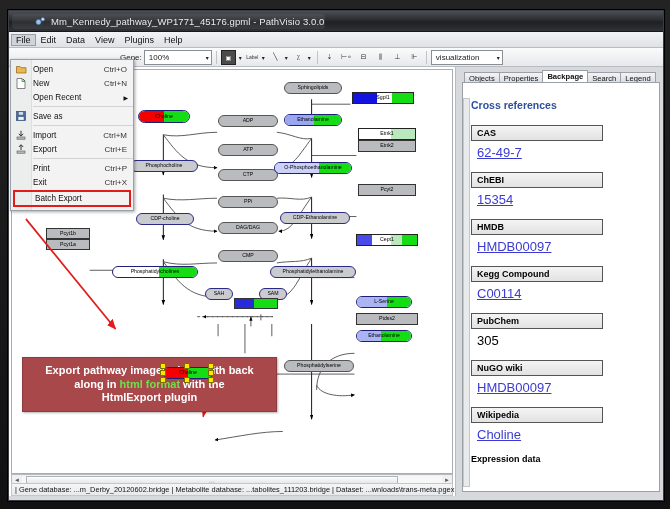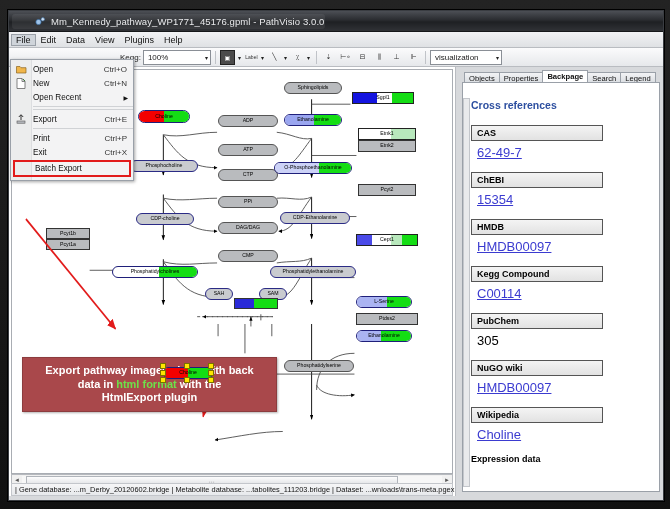--- a/index.html
+++ b/index.html
@@ -156,21 +156,21 @@
       <div class="mi active">File</div>
       <div class="mi">Edit</div>
       <div class="mi">Data</div>
       <div class="mi">View</div>
       <div class="mi">Plugins</div>
       <div class="mi">Help</div>
     </div>
 
     <div id="toolbar">
       <div style="width:104px"></div>
-      <span class="zoom-label">Kegg:</span>
+      <span class="zoom-label">Gene:</span>
       <div class="combo" style="width:68px">
         <span>100%</span>
         <span class="arrow">▾</span>
       </div>
       <div class="tb-sep"></div>
       <div class="tb-btn" style="background:#4b4b4b;color:#fff;width:11px;font-size:6px;border:1px solid #222;">▣</div>
       <span class="tb-drop">▾</span>
       <div class="tb-btn" style="font-size:5px;">Label</div>
       <span class="tb-drop">▾</span>
       <div class="tb-btn">╲</div>
@@ -386,21 +386,21 @@
                 <marker id="rar" markerWidth="6" markerHeight="6" refX="5" refY="2.4" orient="auto">
                   <path d="M0,0 L5.4,2.4 L0,4.8 z" fill="#e21b1b"></path>
                 </marker>
               </defs>
               <path d="M14,122 L104,212" stroke="#e21b1b" stroke-width="1.6" fill="none" marker-end="url(#rar)"></path>
             </svg>
 
             <div id="annot">
               <div>
                 <span>Export pathway images along with back</span><br>
-                <span>data in </span><span class="hl">html format</span><span> with the</span><br>
+                <span>along in </span><span class="hl">html format</span><span> with the</span><br>
                 <span>HtmlExport plugin</span>
               </div>
             </div>
 
             <svg class="wires" viewBox="0 0 442 330" preserveAspectRatio="none" style="z-index:19">
               <path d="M196,268 L192,284" stroke="#e21b1b" stroke-width="1.4" fill="none" marker-end="url(#rar)"></path>
             </svg>
 
           </div>
         </div>
@@ -483,23 +483,45 @@
       </div>
 
       <div class="fmi">
         <span class="lbl">Open Recent</span>
         <span class="sub">▶</span>
       </div>
 
       <div class="fm-sep"></div>
 
 
+      <div class="fmi">
+        <span class="ic">
+          <svg width="10" height="10" viewBox="0 0 10 10">
+              <rect x="0.6" y="0.6" width="8.8" height="8.8" fill="#4a6fa8" stroke="#2f4a73" stroke-width="0.7"></rect>
+              <rect x="2.4" y="0.8" width="5" height="3.3" fill="#d8dee8" stroke="#2f4a73" stroke-width="0.5"></rect>
+              <rect x="2" y="5.6" width="6" height="3.6" fill="#eef1f5" stroke="#2f4a73" stroke-width="0.5"></rect>
+            </svg>
+        </span>
+        <span class="lbl">Save as</span>
+        <span class="acc"></span>
+      </div>
 
       <div class="fm-sep"></div>
 
+      <div class="fmi">
+        <span class="ic">
+          <svg width="10" height="10" viewBox="0 0 10 10">
+              <path d="M5,0.8 v5" stroke="#333" stroke-width="1"></path>
+              <path d="M2.8,3.8 L5,6.2 L7.2,3.8" fill="none" stroke="#333" stroke-width="1"></path>
+              <rect x="1" y="7" width="8" height="2.2" fill="#b9bcc1" stroke="#555" stroke-width="0.6"></rect>
+            </svg>
+        </span>
+        <span class="lbl">Import</span>
+        <span class="acc">Ctrl+M</span>
+      </div>
 
       <div class="fmi">
         <span class="ic">
           <svg width="10" height="10" viewBox="0 0 10 10">
               <path d="M5,6 v-5" stroke="#333" stroke-width="1"></path>
               <path d="M2.8,3 L5,0.7 L7.2,3" fill="none" stroke="#333" stroke-width="1"></path>
               <rect x="1" y="7" width="8" height="2.2" fill="#b9bcc1" stroke="#555" stroke-width="0.6"></rect>
             </svg>
         </span>
         <span class="lbl">Export</span>

